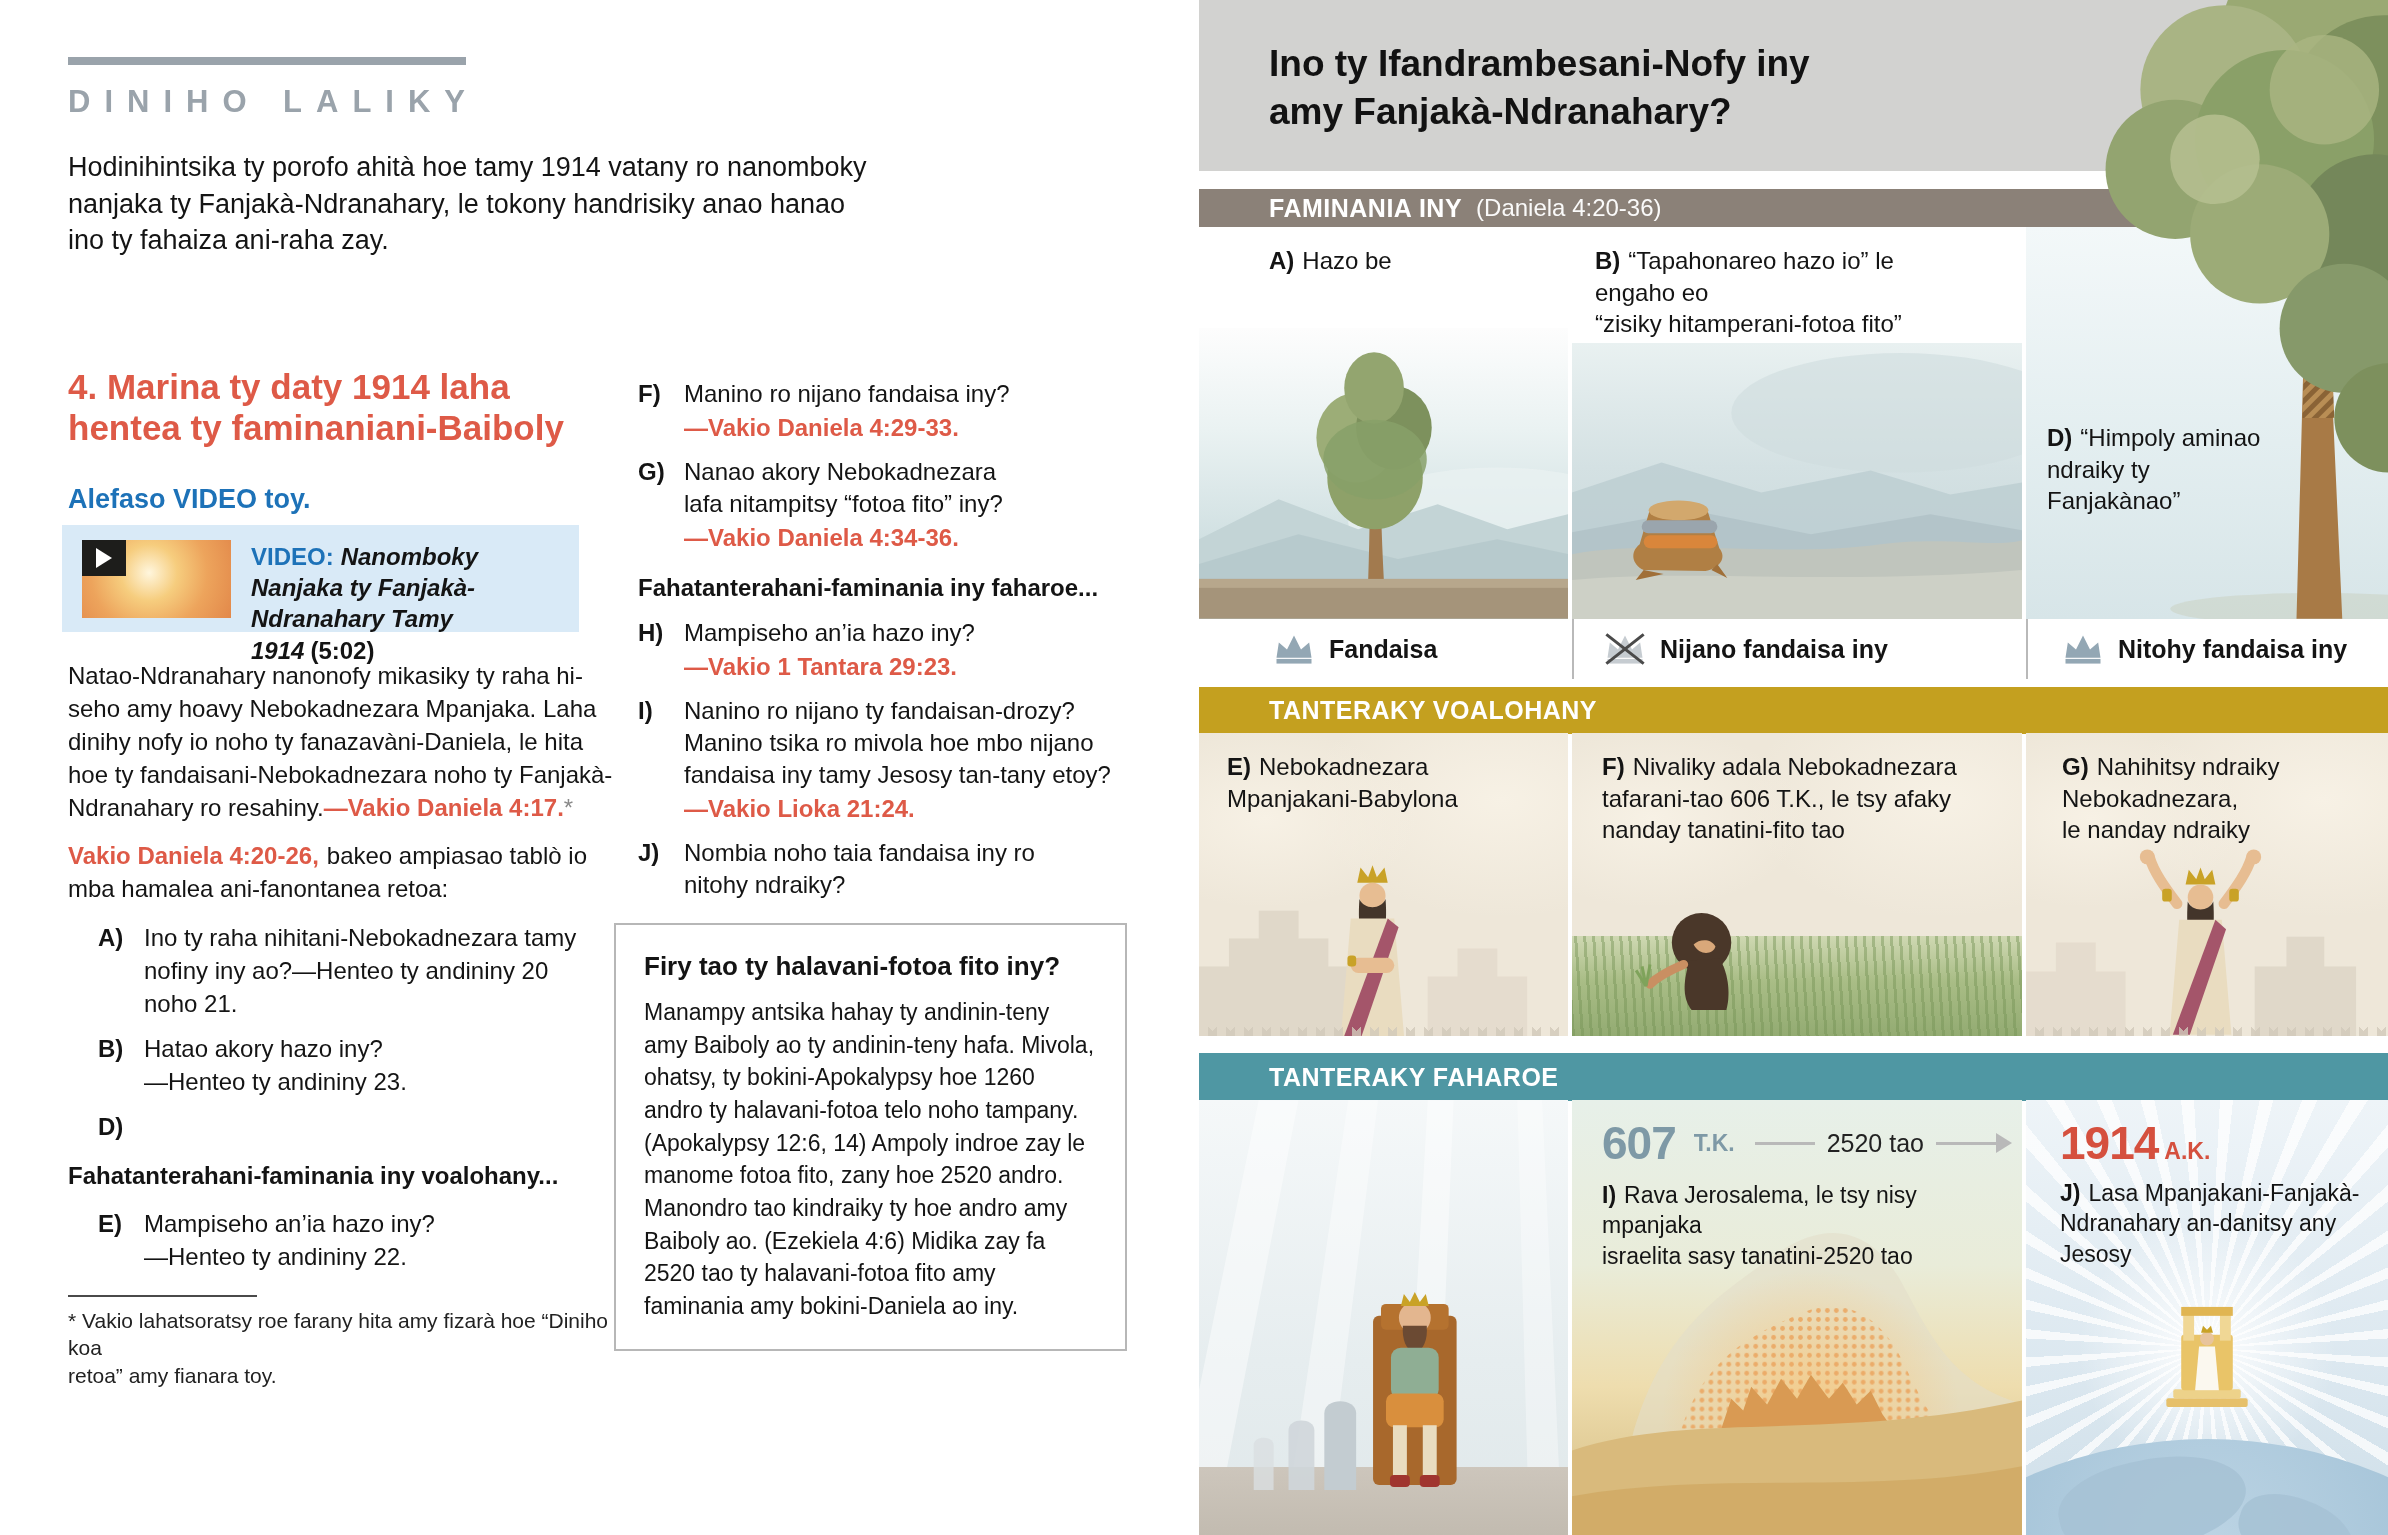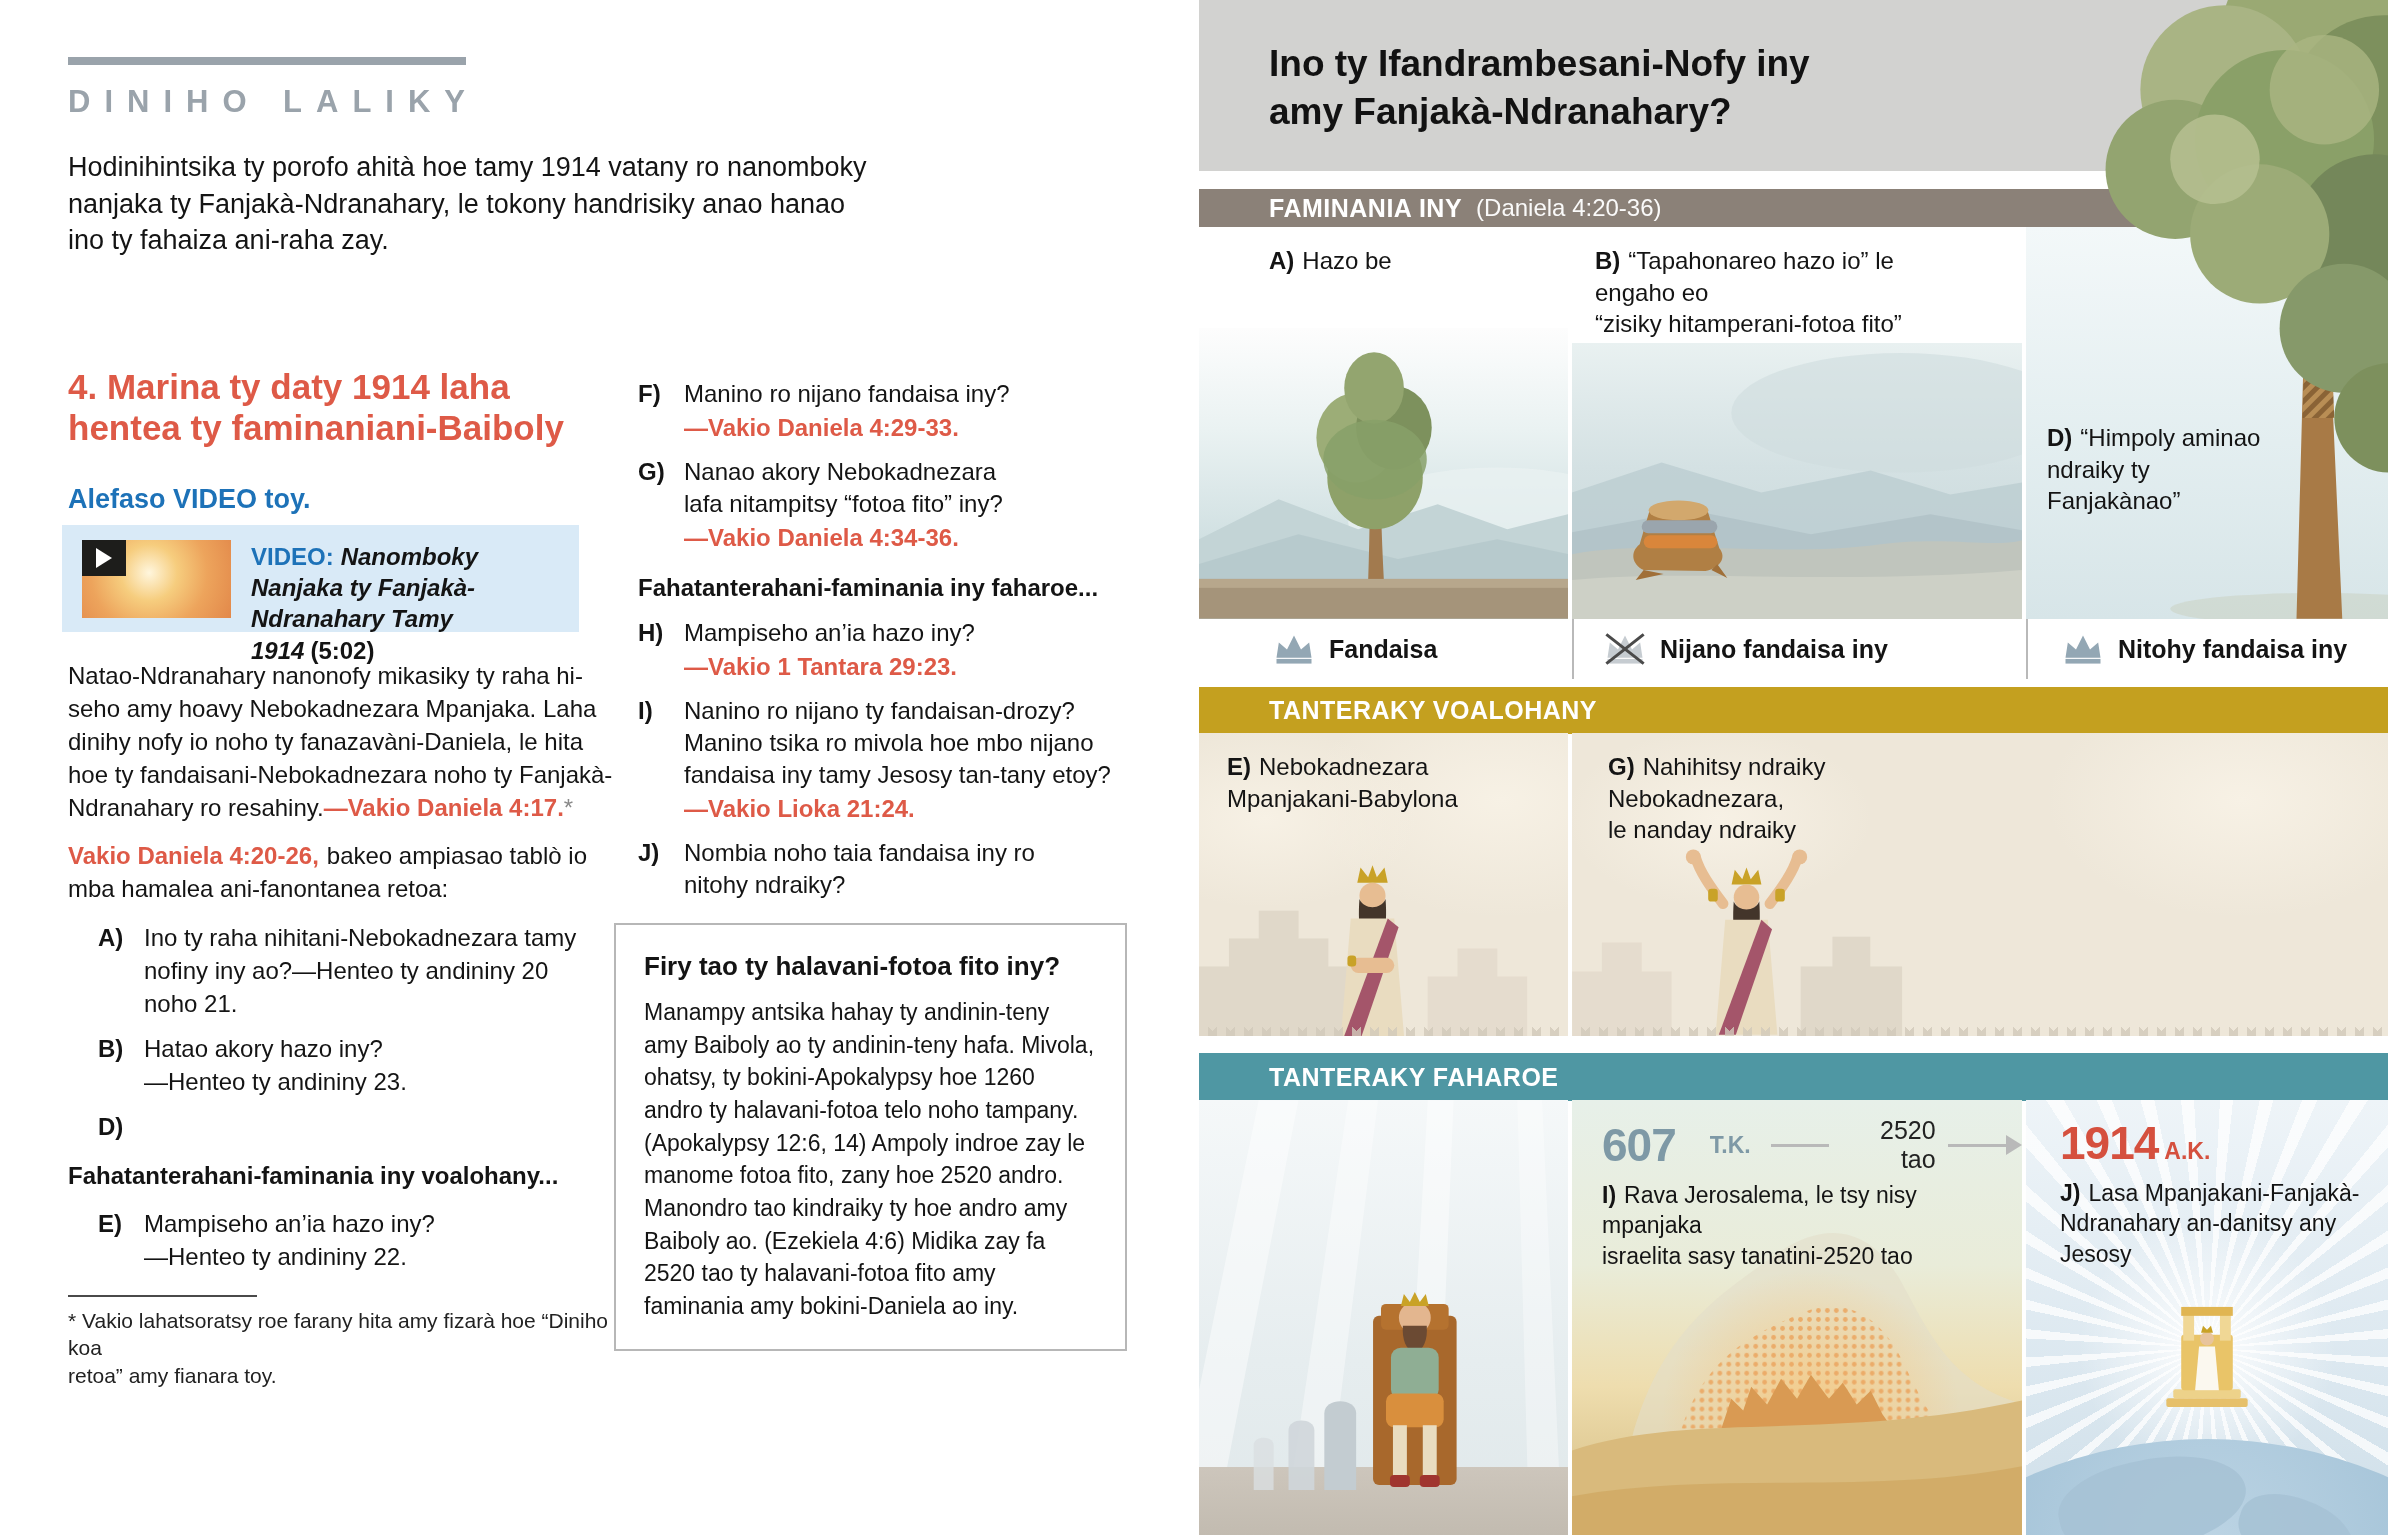--- a/index.html
+++ b/index.html
@@ -103,21 +103,21 @@
     radial-gradient(circle at 50% 57%,rgba(255,255,255,.95) 0%,rgba(255,255,255,0) 42%),
     repeating-conic-gradient(from -6deg at 50% 57%,rgba(255,255,255,.75) 0deg 3deg,rgba(255,255,255,0) 3deg 9deg),
     linear-gradient(180deg,#eef4f8 0%,#dce8f0 60%,#cfdfe9 100%);}
   .p3-label{position:absolute;font-size:23px;line-height:1.32;z-index:4;}
   .p3a .p3-label{left:28px;top:62px;width:328px;}
   .p3b .p3-label{left:30px;top:80px;width:406px;}
   .p3c .p3-label{left:34px;top:78px;width:308px;}
   .floor{position:absolute;left:0;bottom:0;width:100%;height:68px;background:linear-gradient(180deg,#cdc6bc,#c2bbb0);}
   .timeline{position:absolute;left:30px;top:16px;display:flex;align-items:center;gap:12px;z-index:4;}
   .tl-year{font-size:46px;font-weight:bold;color:var(--date-past);letter-spacing:-1px;}
-  .tl-era{font-size:23px;font-weight:bold;color:var(--date-past);margin-left:22px;}
+  .tl-era{font-size:23px;font-weight:bold;color:var(--date-past);margin-left:6px;}
   .tl-line{width:60px;height:3px;background:#b9b9b9;margin-left:8px;}
   .tl-span{font-size:25px;color:#222;text-align:right;}
   .tl-arrow{position:relative;width:62px;height:3px;background:#b9b9b9;margin-right:14px;}
   .tl-arrow::after{content:'';position:absolute;right:-14px;top:-9px;border-left:16px solid #b9b9b9;
     border-top:10px solid transparent;border-bottom:10px solid transparent;}
   .date1914{position:absolute;left:34px;top:16px;z-index:4;}
   .d14-year{font-size:46px;font-weight:bold;color:var(--date-future);letter-spacing:-1px;}
   .d14-era{font-size:23px;font-weight:bold;color:var(--date-future);margin-left:6px;}
   .earth{position:absolute;left:-267px;top:339px;width:896px;height:896px;border-radius:50%;z-index:2;
     background:radial-gradient(circle at 50% 12%,#bcd4e4 0%,#97bad1 40%,#7aa3c0 75%);}
@@ -369,20 +369,35 @@
           <rect x="30" y="88" width="40" height="14" rx="7" fill="#e7bd92"></rect>
           <rect x="27" y="86" width="8" height="10" rx="3" fill="#c9a227"></rect>
         </svg>
         <div class="zigzag"></div>
         <div class="p2-label">
           <span class="lab">E)</span><span class="pre">Nebokadnezara
 Mpanjakani-Babylona</span>
         </div>
       </div>
 
+      <div class="panel2 p2b">
+        <div class="grass"></div>
+        <svg class="zig-art" style="left:60px;bottom:26px;" width="149" height="109" viewBox="0 0 150 110">
+          <circle cx="70" cy="42" r="30" fill="#4a3729"></circle>
+          <path d="M58,60 C50,85 52,100 60,110 L95,110 C100,92 96,70 88,58 Z" fill="#4a3729"></path>
+          <path d="M62,44 C68,38 80,38 84,46 C82,54 68,56 62,44 Z" fill="#d9a87a"></path>
+          <path d="M52,64 C38,70 26,76 18,84" stroke="#c98f62" stroke-width="9" fill="none" stroke-linecap="round"></path>
+          <path d="M14,86 L4,70 M14,86 L10,66 M14,86 L18,64" stroke="#7fa35b" stroke-width="3" fill="none"></path>
+        </svg>
+        <div class="p2-label">
+          <span class="lab">F)</span><span class="pre">Nivaliky adala Nebokadnezara
+tafarani-tao 606 T.K., le tsy afaky
+nanday tanatini-fito tao</span>
+        </div>
+      </div>
 
       <div class="panel2 p2c">
         <svg class="zig-art" width="362" height="159" viewBox="0 0 364 160">
           <polygon points="0,160 0,95 30,95 30,66 70,66 70,95 100,95 100,160" fill="#e2dacb" opacity="0.8"></polygon>
           <polygon points="230,160 230,90 262,90 262,60 300,60 300,90 332,90 332,160 364,160 364,160" fill="#ddd5c5" opacity="0.85"></polygon>
         </svg>
         <svg class="zig-art" style="left:100px;height:189px;" width="149" height="189" viewBox="0 0 140 175">
           <path d="M48,52 C36,36 26,22 22,8 M92,52 C104,36 114,22 118,8" stroke="#e7bd92" stroke-width="10" fill="none" stroke-linecap="round"></path>
           <circle cx="20" cy="8" r="7" fill="#e7bd92"></circle>
             <circle cx="120" cy="8" r="7" fill="#e7bd92"></circle>

